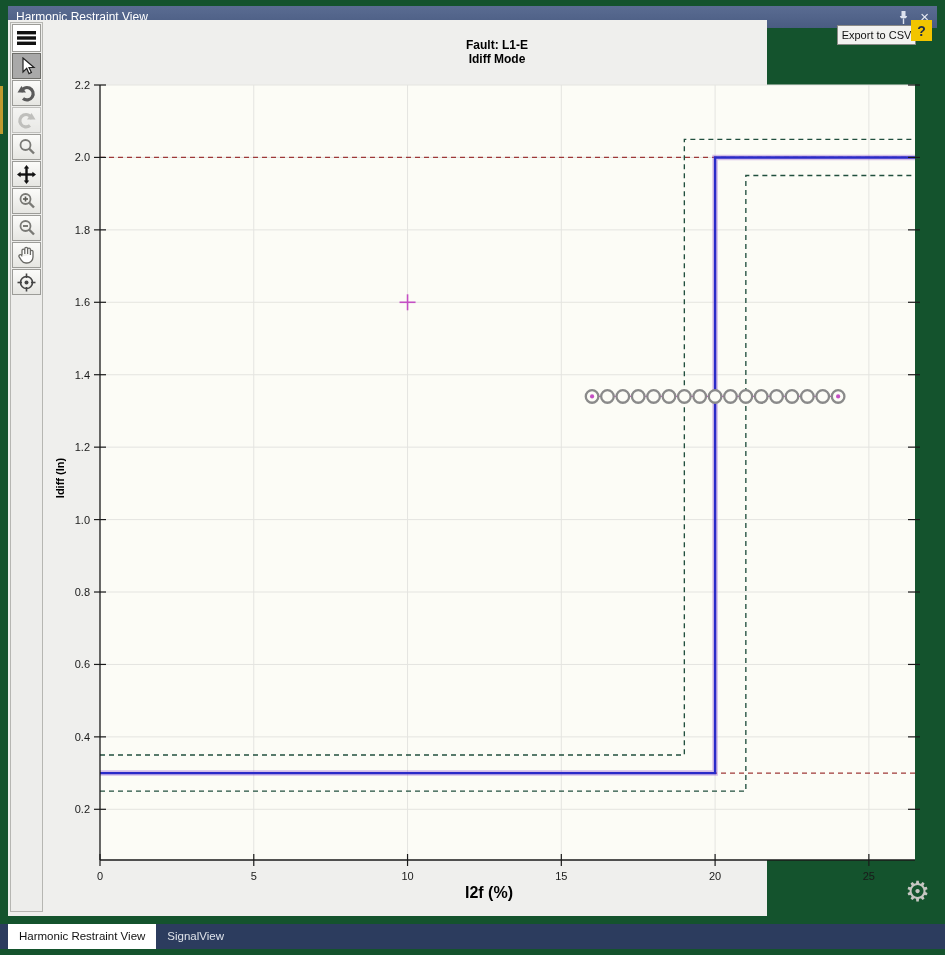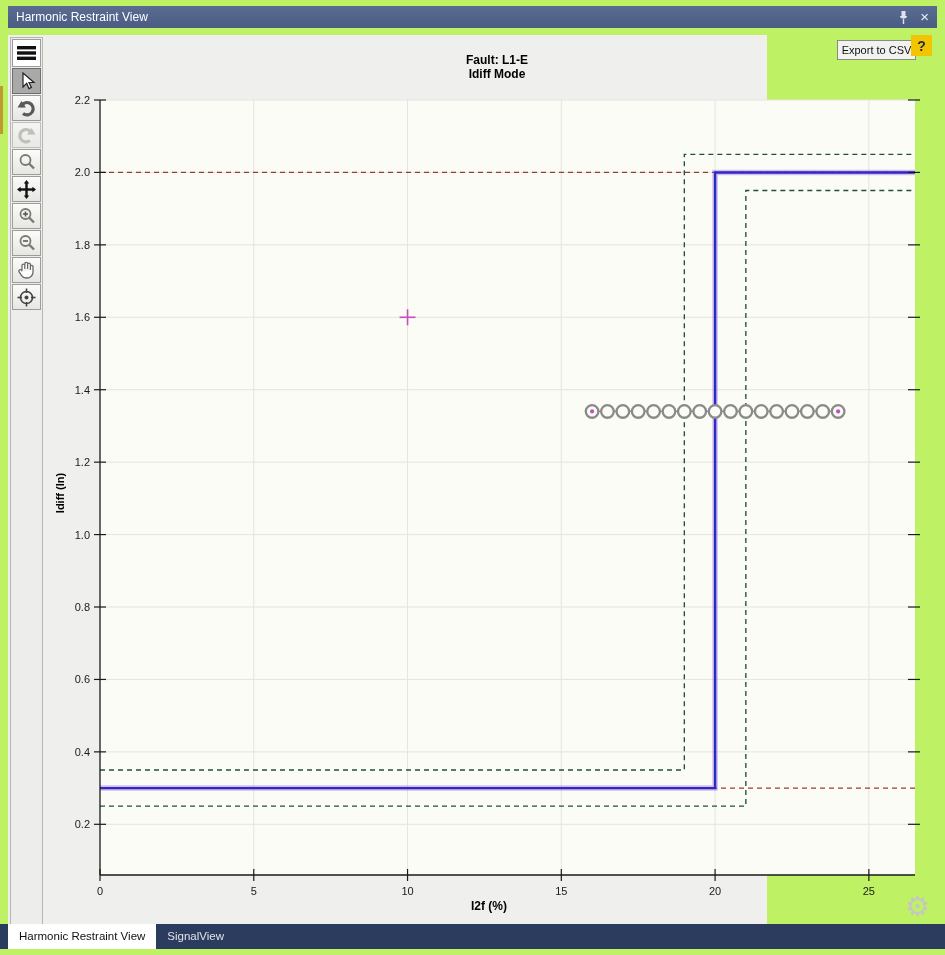--- a/index.html
+++ b/index.html
@@ -1,26 +1,26 @@
 <!DOCTYPE html>
 <html><head>
 <meta charset="utf-8">
 <style>
   html,body{margin:0;padding:0;background:#3a3a3a;}
   *{box-sizing:border-box;font-family:"Liberation Sans",sans-serif;}
-  .window{position:relative;width:945px;height:955px;background:#bef264;overflow:hidden;}
+  .window{position:relative;width:945px;height:955px;background:#14532d;overflow:hidden;}
   .titlebar{position:absolute;left:8px;top:6px;right:8px;height:22px;
     background:linear-gradient(#5a6c92,#4a5c82);color:#fff;font-size:12px;
     display:flex;align-items:center;padding:0 8px;}
   .titlebar .title{flex:1;}
   .tb-icons{display:flex;align-items:center;gap:10px;}
   .pin{width:13px;height:15px;display:inline-block;}
   .close-x{font-size:15px;line-height:14px;color:#e8ecf4;cursor:default;}
   .gold-sliver{position:absolute;left:0;top:86px;width:3px;height:48px;background:#c09a2e;}
-  .content{position:absolute;left:8px;top:35px;width:759px;height:896px;background:#efefed;}
+  .content{position:absolute;left:8px;top:20px;width:759px;height:896px;background:#efefed;}
   
   .toolpanel{position:absolute;left:2px;top:2px;width:33px;bottom:4px;
     background:#ededeb;border:1px solid #b6b6b2;z-index:5;}
   .tbtn{width:29px;height:26px;margin:1px auto 1px auto;border:1px solid #9c9c98;
     background:linear-gradient(#fbfbf9,#e6e6e2);display:flex;align-items:center;justify-content:center;}
   .tbtn.menu{background:#fff;height:28px;}
   .tbtn.selected{background:#a9a9a9;border-color:#6e6e6a;}
   .tbtn.disabled{opacity:.55;}
   .tbtn svg{display:block;}
   
@@ -29,21 +29,21 @@
   .help-badge{position:absolute;left:903px;top:0px;width:21px;height:21px;z-index:7;
     background:#f2c500;color:#1d2b49;font-weight:bold;font-size:14px;
     display:flex;align-items:center;justify-content:center;}
   
   .ct1,.ct2{position:absolute;left:381px;width:216px;text-align:center;font-weight:bold;
     font-size:12px;color:#000;z-index:3;}
   .ct1{top:18px;} .ct2{top:32px;}
   .ylab{position:absolute;left:17px;top:452px;width:70px;text-align:center;font-weight:bold;
     font-size:11px;color:#000;transform:rotate(-90deg);z-index:3;}
   .xlab{position:absolute;left:441px;top:864px;width:80px;text-align:center;font-weight:bold;
-    font-size:12px;color:#000;z-index:3;}
+    font-size:16px;color:#000;z-index:3;}
   .gear{position:absolute;left:897px;top:858px;font-size:28px;color:#c6c6c2;z-index:6;line-height:28px;}
   #chart-svg{position:absolute;left:0;top:0;z-index:1;}
   
   .tabbar{position:absolute;left:0;right:0;top:924px;height:25px;background:#2c3c5e;
     display:flex;align-items:stretch;padding-left:8px;z-index:8;}
   .tab{font-size:11.5px;line-height:25px;padding:0 11px;color:#dfe3ea;white-space:nowrap;}
   .tab.active{background:#fff;color:#111;}
 </style>
 </head>
 <body>

